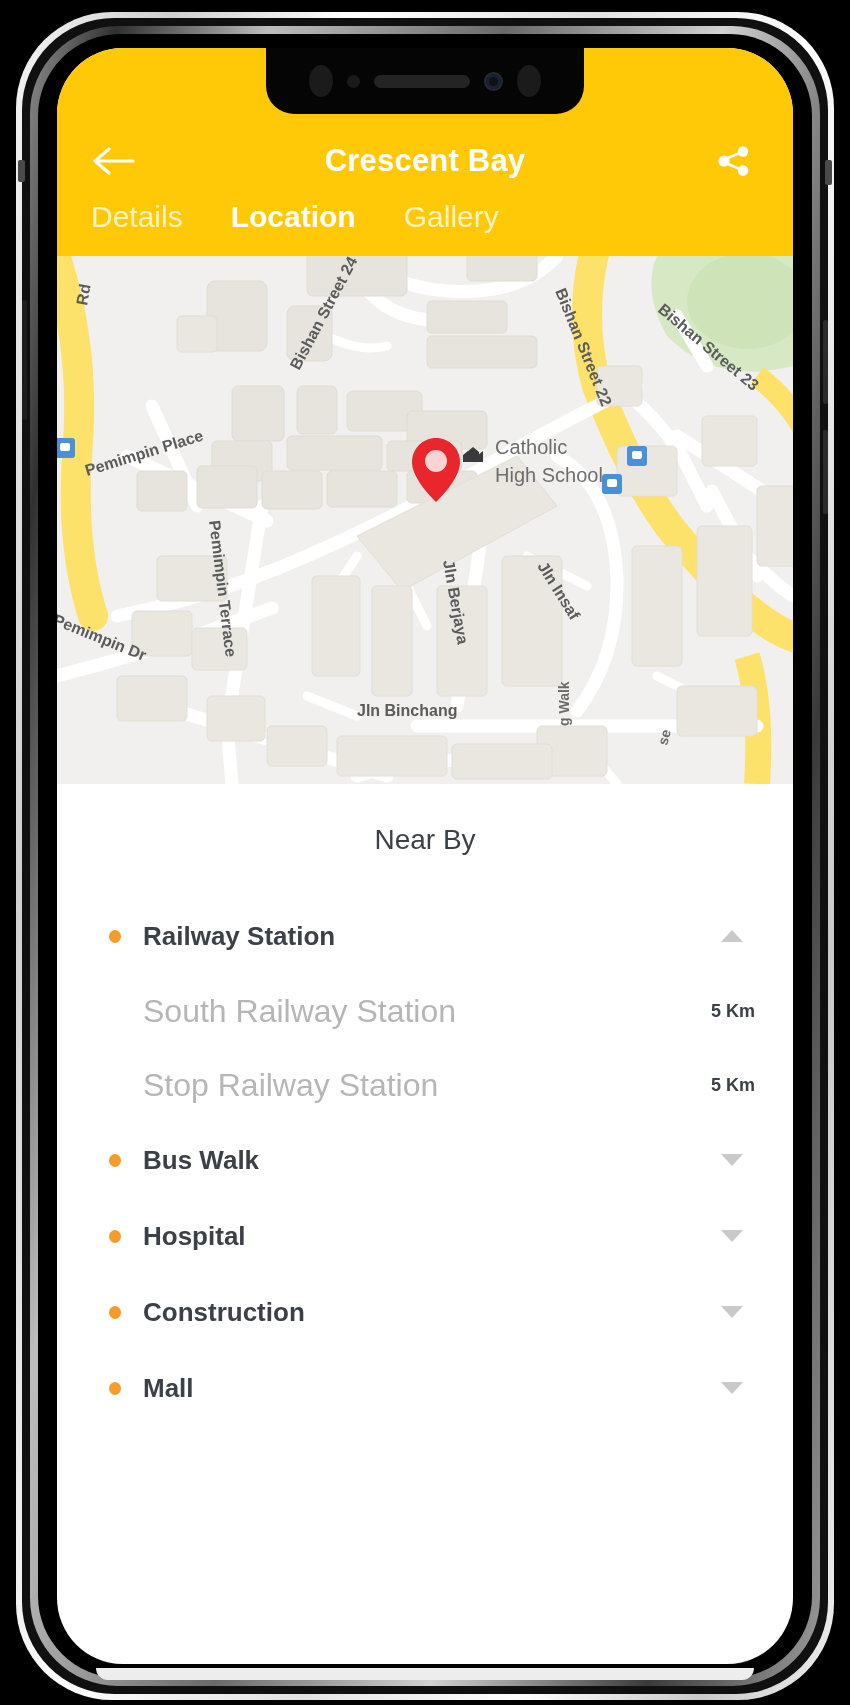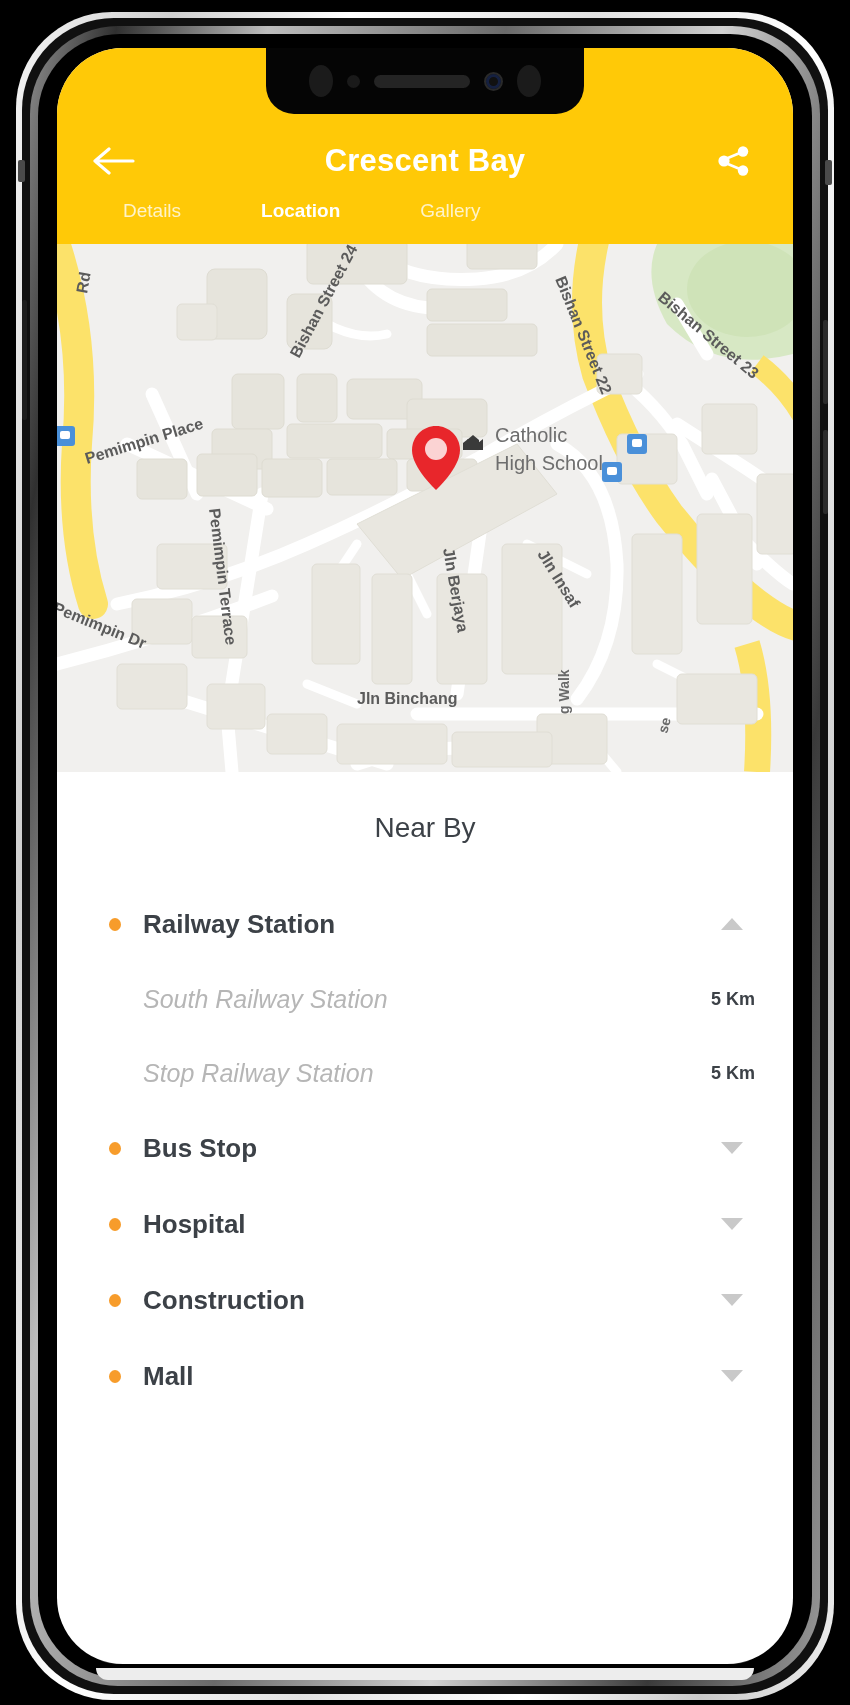--- a/index.html
+++ b/index.html
@@ -134,25 +134,24 @@
   
   #tab-strip {
     display: flex;
     align-items: flex-end;
     padding: 0 0 22px 34px;
     gap: 48px;
     white-space: nowrap;
     overflow: hidden;
   }
   .tab {
-    font-size: 19px;
+    font-size: 30px;
     color: rgba(255,255,255,0.78);
     cursor: pointer;
     flex: 0 0 auto;
-    margin-left: 32px;
   }
   .tab.active {
     color: #ffffff;
     font-weight: bold;
     text-align: right;
   }
 
   
   #map {
     position: relative;
@@ -201,23 +200,22 @@
   .caret-down { border-top: 12px solid #c9c9c9; }
   .caret-up   { border-bottom: 12px solid #c9c9c9; }
 
   .sub-row {
     display: flex;
     align-items: center;
     height: 74px;
     padding: 0 38px 0 86px;
   }
   .sub-name {
-    font-size: 25px;
+    font-size: 32px;
     color: #b6b6b6;
-    font-style: italic;
   }
   .sub-dist {
     margin-left: auto;
     font-size: 18px;
     font-weight: bold;
     color: #3c4147;
   }
   .cat-group { }
 </style>
 </head>
@@ -432,21 +430,21 @@
         </div>
         <div class="sub-row">
           <span class="sub-name">Stop Railway Station</span>
           <span class="sub-dist">5 Km</span>
         </div>
       </div>
 
 
       <div class="cat-row">
         <span class="cat-bullet"></span>
-        <span class="cat-label">Bus Stop</span>
+        <span class="cat-label">Bus Walk</span>
         <span class="cat-caret caret-down"></span>
       </div>
 
       <div class="cat-row">
         <span class="cat-bullet"></span>
         <span class="cat-label">Hospital</span>
         <span class="cat-caret caret-down"></span>
       </div>
 
       <div class="cat-row">

